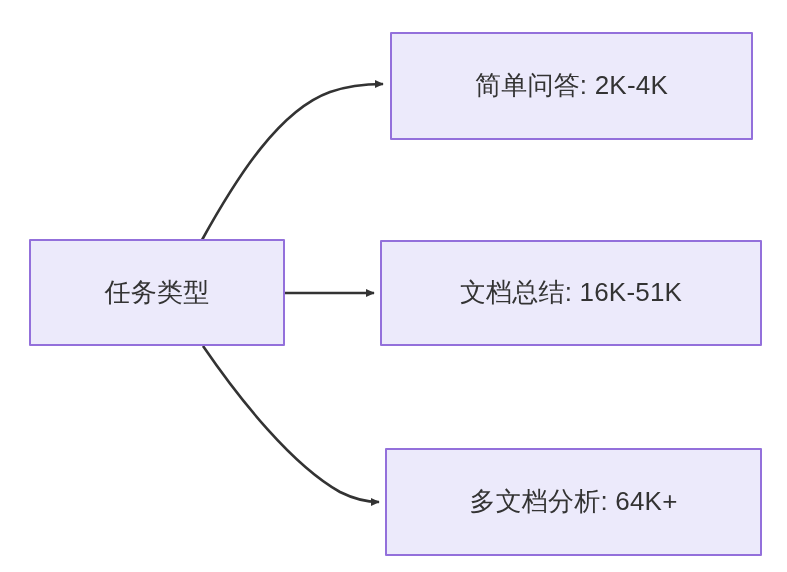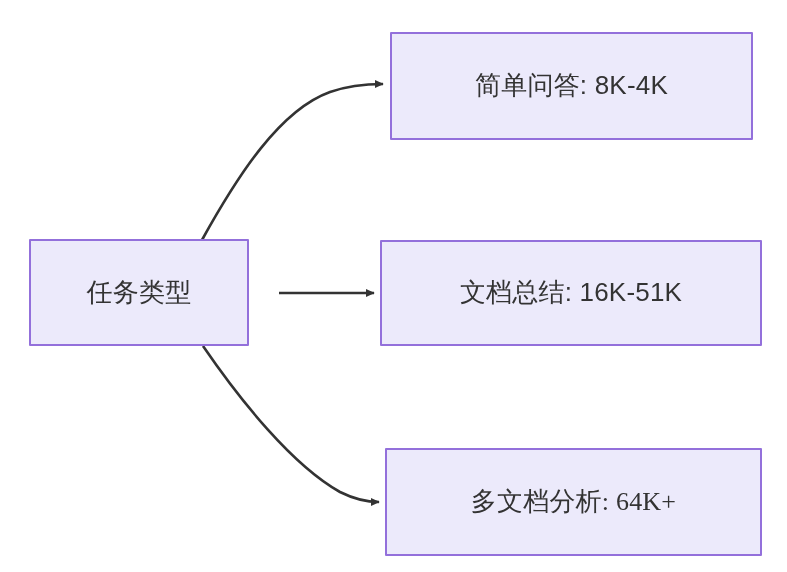--- a/index.html
+++ b/index.html
@@ -41,41 +41,40 @@
     font-size: 26px;
     line-height: 1.2;
     letter-spacing: 0.2px;
     white-space: nowrap;
     text-align: center;
   }
   
   #node-source {
     left: 29px;
     top: 239px;
-    width: 220px;
+    width: 256px;
     height: 107px;
   }
   #node-simple-qa {
     left: 390px;
     top: 32px;
     width: 363px;
     height: 108px;
   }
   #node-doc-summary {
     left: 380px;
     top: 240px;
     width: 382px;
     height: 106px;
   }
   #node-multi-doc {
     left: 385px;
     top: 448px;
     width: 377px;
     height: 108px;
-    font-family: Liberation Serif, serif;
   }
 </style>
 </head>
 <body>
 
 <div id="diagram-root">
 
   <svg id="edge-layer" viewBox="0 0 787 572" width="787" height="572" xmlns="http://www.w3.org/2000/svg">
     <defs>
       <marker id="arrowhead" markerWidth="9" markerHeight="8" refX="8.2" refY="4" orient="auto" markerUnits="userSpaceOnUse">
@@ -88,21 +87,21 @@
     <path d="M 279 293 L 374 293" fill="none" stroke="#333333" stroke-width="2.6" marker-end="url(#arrowhead)"></path>
 
     <path d="M 203 346 C 240 400, 292 465, 340 492 C 356 500, 370 502, 379 502" fill="none" stroke="#333333" stroke-width="2.6" marker-end="url(#arrowhead)"></path>
   </svg>
 
   <div class="node" id="node-source">
     <span class="node-label">任务类型</span>
   </div>
 
   <div class="node" id="node-simple-qa">
-    <span class="node-label">简单问答: 8K-4K</span>
+    <span class="node-label">简单问答: 2K-4K</span>
   </div>
 
   <div class="node" id="node-doc-summary">
     <span class="node-label">文档总结: 16K-51K</span>
   </div>
 
   <div class="node" id="node-multi-doc">
     <span class="node-label">多文档分析: 64K+</span>
   </div>
 

